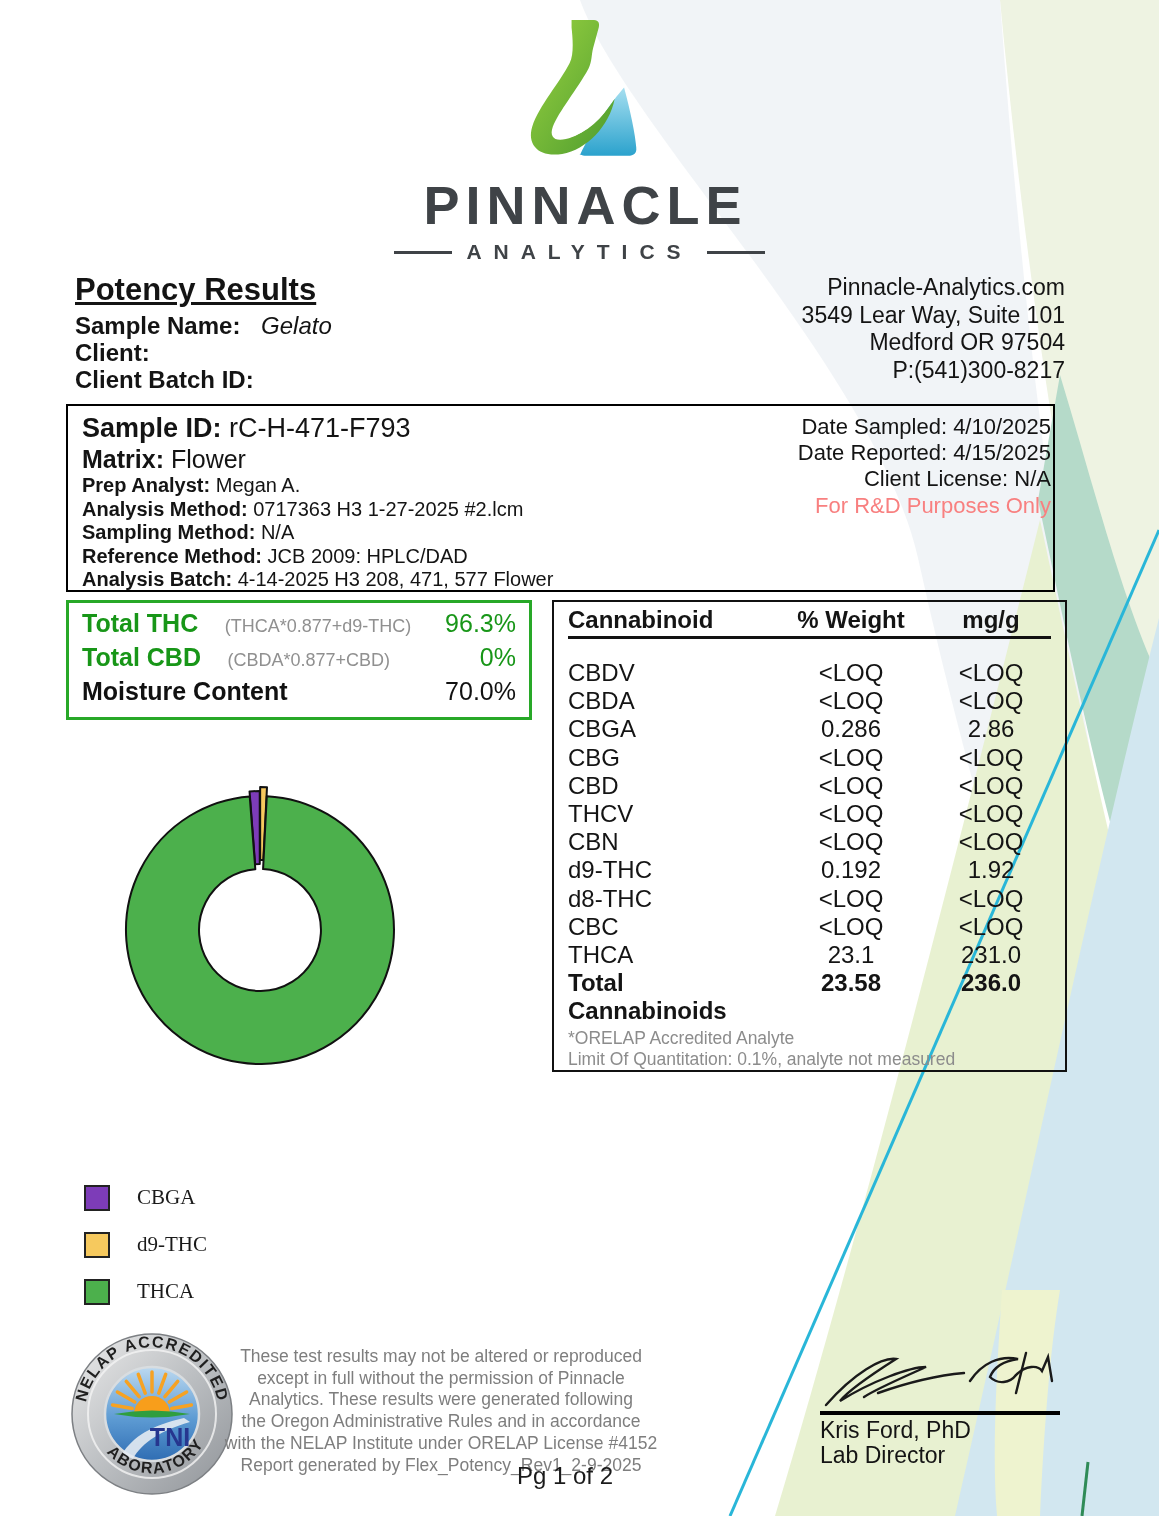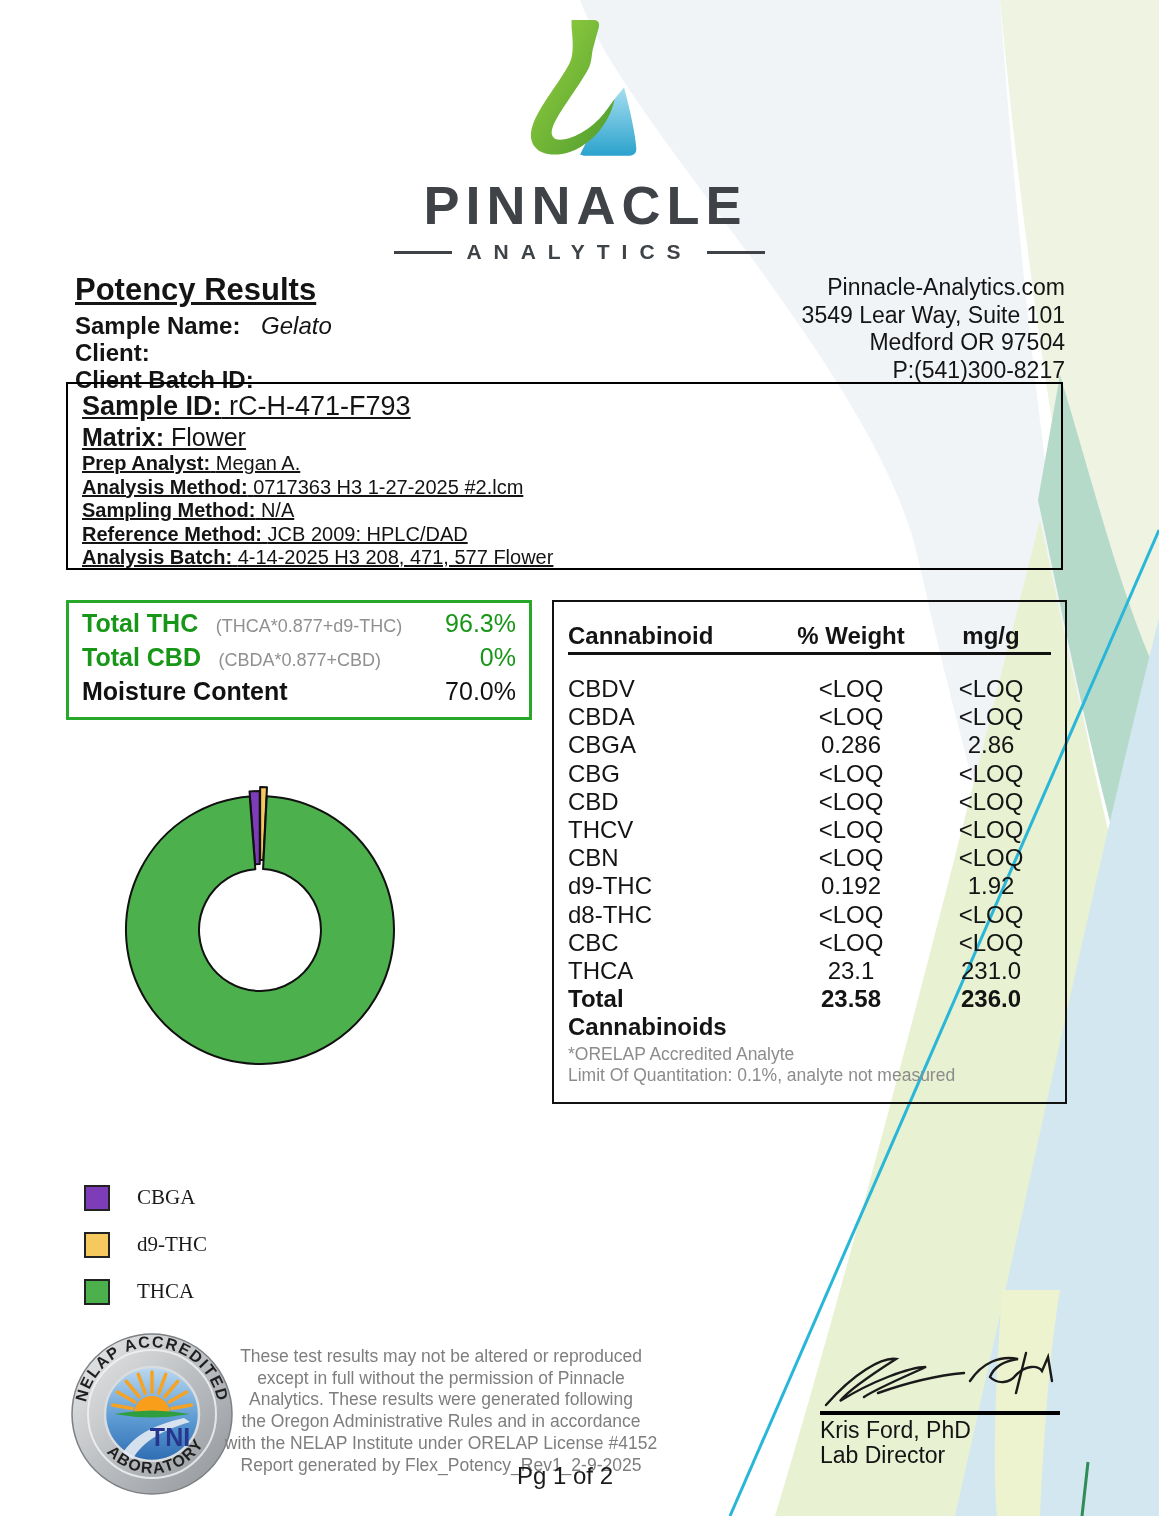--- a/index.html
+++ b/index.html
@@ -18,40 +18,40 @@
   
   .header-left{left:75px;top:272px;}
   .page-title{font-size:31px;font-weight:bold;margin:0 0 4px 0;text-decoration:underline;}
   .hfield{font-size:24px;line-height:27px;}
   .hfield .lbl{font-weight:bold;}
   .hfield .val{margin-left:14px;}
   .hfield .italic{font-style:italic;}
   .address{right:94px;top:274px;text-align:right;font-size:23px;line-height:27.5px;}
 
   
-  .sample-box{left:66px;top:382px;width:969px;height:174px;border:2.5px solid #000;padding:6px 10px 4px 14px;text-decoration:underline;}
+  .sample-box{left:66px;top:404px;width:969px;height:174px;border:2.5px solid #000;padding:6px 2px 4px 14px;}
   .sb-flex{display:flex;justify-content:space-between;}
   .sb-line1{font-size:27px;line-height:32px;}
   .sb-line2{font-size:25px;line-height:30px;}
   .sb-small{font-size:20px;line-height:23.5px;}
   .b{font-weight:bold;}
   .sb-right{text-align:right;font-size:22px;line-height:26px;padding-top:2px;}
   .rd-note{color:#f88080;margin-top:1px;}
 
   
   .summary-box{left:66px;top:600px;width:434px;border:3.5px solid #28a828;padding:5px 13px 7px 13px;}
   .sum-row{display:flex;justify-content:space-between;align-items:baseline;line-height:31px;}
   .sum-label{font-size:25px;font-weight:bold;color:#189618;}
   .sum-label.black{color:#111;}
-  .sum-formula{font-size:18px;color:#909090;margin-left:13px;}
+  .sum-formula{font-size:18px;color:#909090;margin-left:22px;}
   .sum-value{font-size:25px;color:#189618;}
   .sum-value.black{color:#111;}
 
   
-  .table-box{left:552px;top:600px;width:483px;height:464px;border:2.5px solid #111;padding:18px 14px;}
+  .table-box{left:552px;top:600px;width:483px;height:464px;border:2.5px solid #111;padding:2px 14px;}
   .trow,.thead{display:flex;align-items:baseline;}
   .thead{font-weight:bold;font-size:24px;line-height:32px;border-bottom:3px solid #111;}
   .trow{font-size:24px;line-height:28.2px;}
   .trow.first{margin-top:20px;}
   .c0{flex:1;text-align:left;}
   .c1{width:160px;text-align:center;}
   .c2{width:120px;text-align:center;}
   .trow.total{font-weight:bold;}
   .footnote{font-size:17.5px;line-height:21px;color:#8c8c8c;}
   .footnote.first{margin-top:2px;}
@@ -159,20 +159,35 @@
         <span>N/A</span>
       </div>
       <div class="sb-small">
         <span class="b">Reference Method:</span>
         <span>JCB 2009: HPLC/DAD</span>
       </div>
       <div class="sb-small">
         <span class="b">Analysis Batch:</span>
         <span>4-14-2025 H3 208, 471, 577 Flower</span>
       </div>
+    </div>
+    <div class="sb-right">
+      <div>
+        <span>Date Sampled:</span>
+        <span>4/10/2025</span>
+      </div>
+      <div>
+        <span>Date Reported:</span>
+        <span>4/15/2025</span>
+      </div>
+      <div>
+        <span>Client License:</span>
+        <span>N/A</span>
+      </div>
+      <div class="rd-note">For R&amp;D Purposes Only</div>
     </div>
   </div>
 </div>
 
 <div class="layer summary-box">
   <div class="sum-row">
     <div>
       <span class="sum-label">Total THC</span>
       <span class="sum-formula">(THCA*0.877+d9-THC)</span>
     </div>

